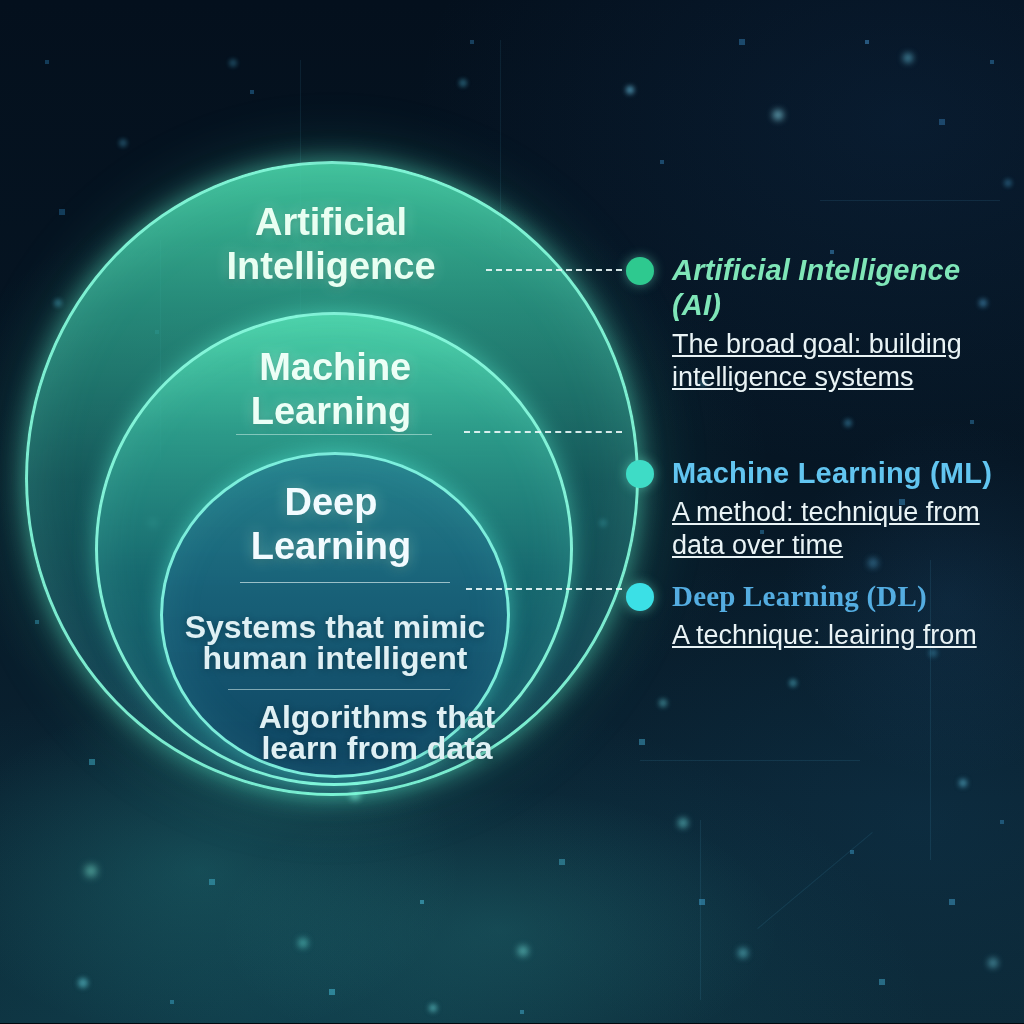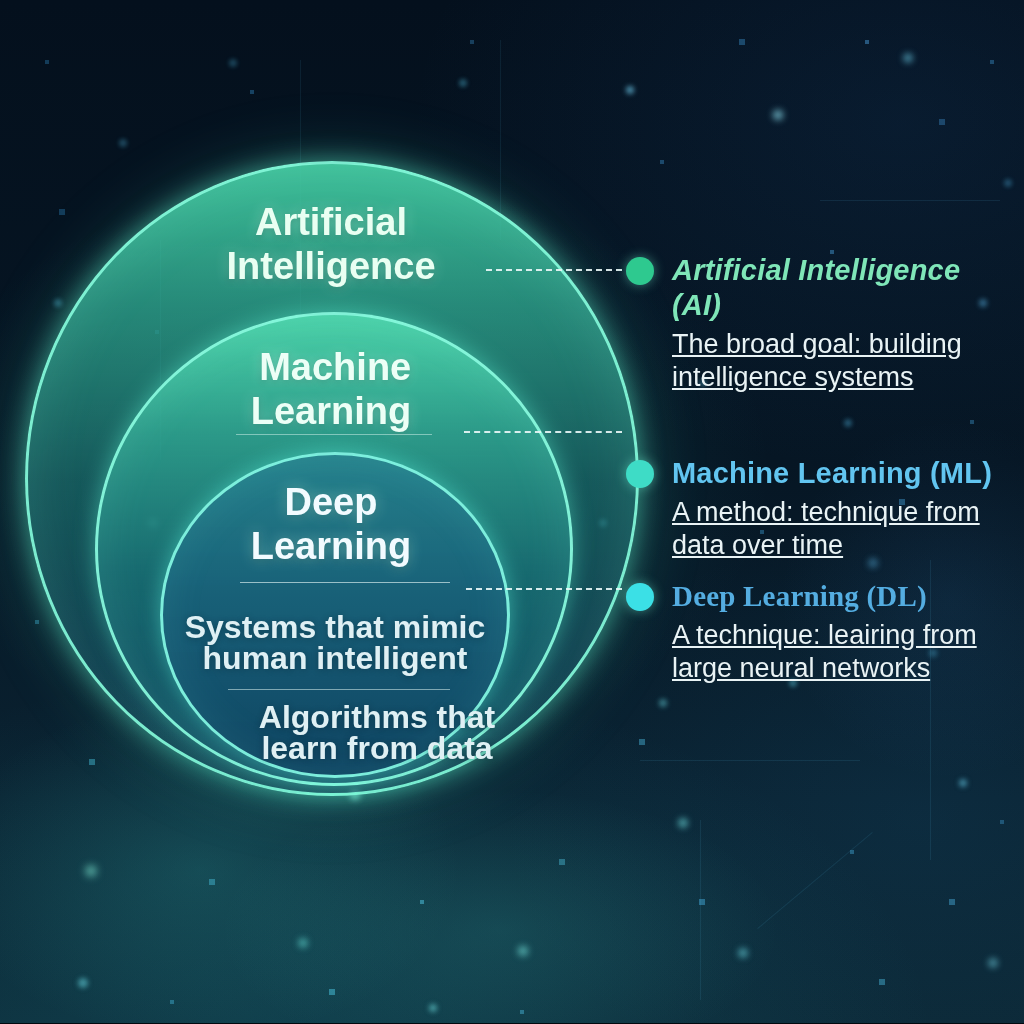--- a/index.html
+++ b/index.html
@@ -207,18 +207,17 @@
       </div>
     </div>
   </div>
 
   <div class="legend-item legend-item-3">
     <span class="legend-dot" style="background-color: rgb(59, 224, 230);"></span>
     <div class="legend-text">
       <div class="legend-title" style="color: rgb(84, 173, 225); font-family: Liberation Serif, serif;">Deep Learning (DL)</div>
       <div class="legend-desc">
         <span>A technique: leairing from</span>
-        <span>large neural networks</span>
       </div>
     </div>
   </div>
 
 </div>
 
 </body></html>

